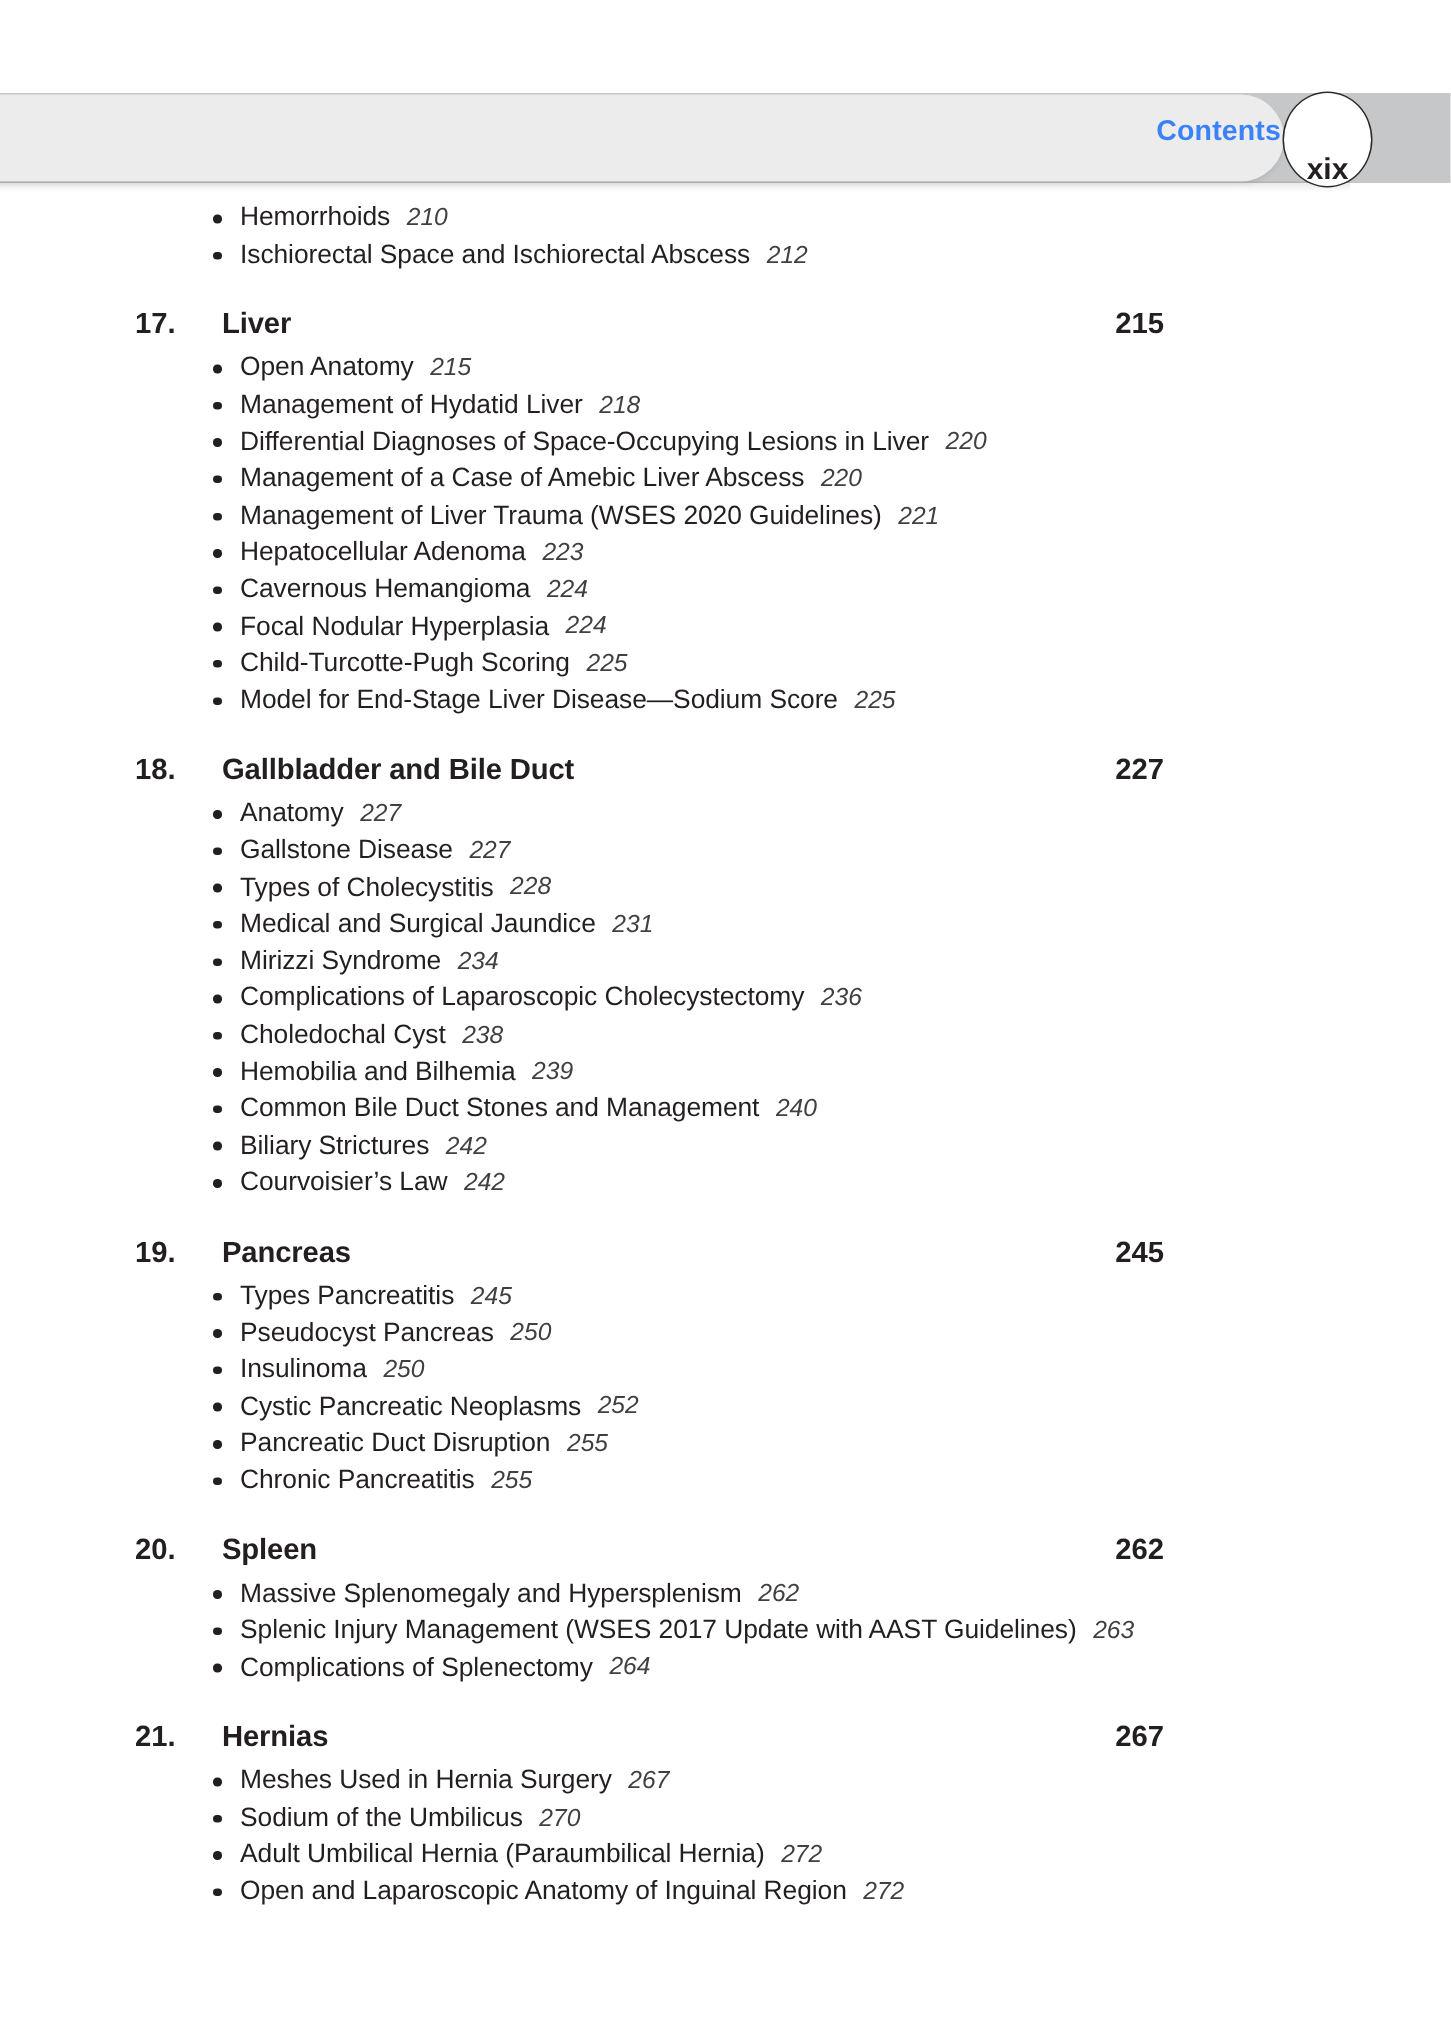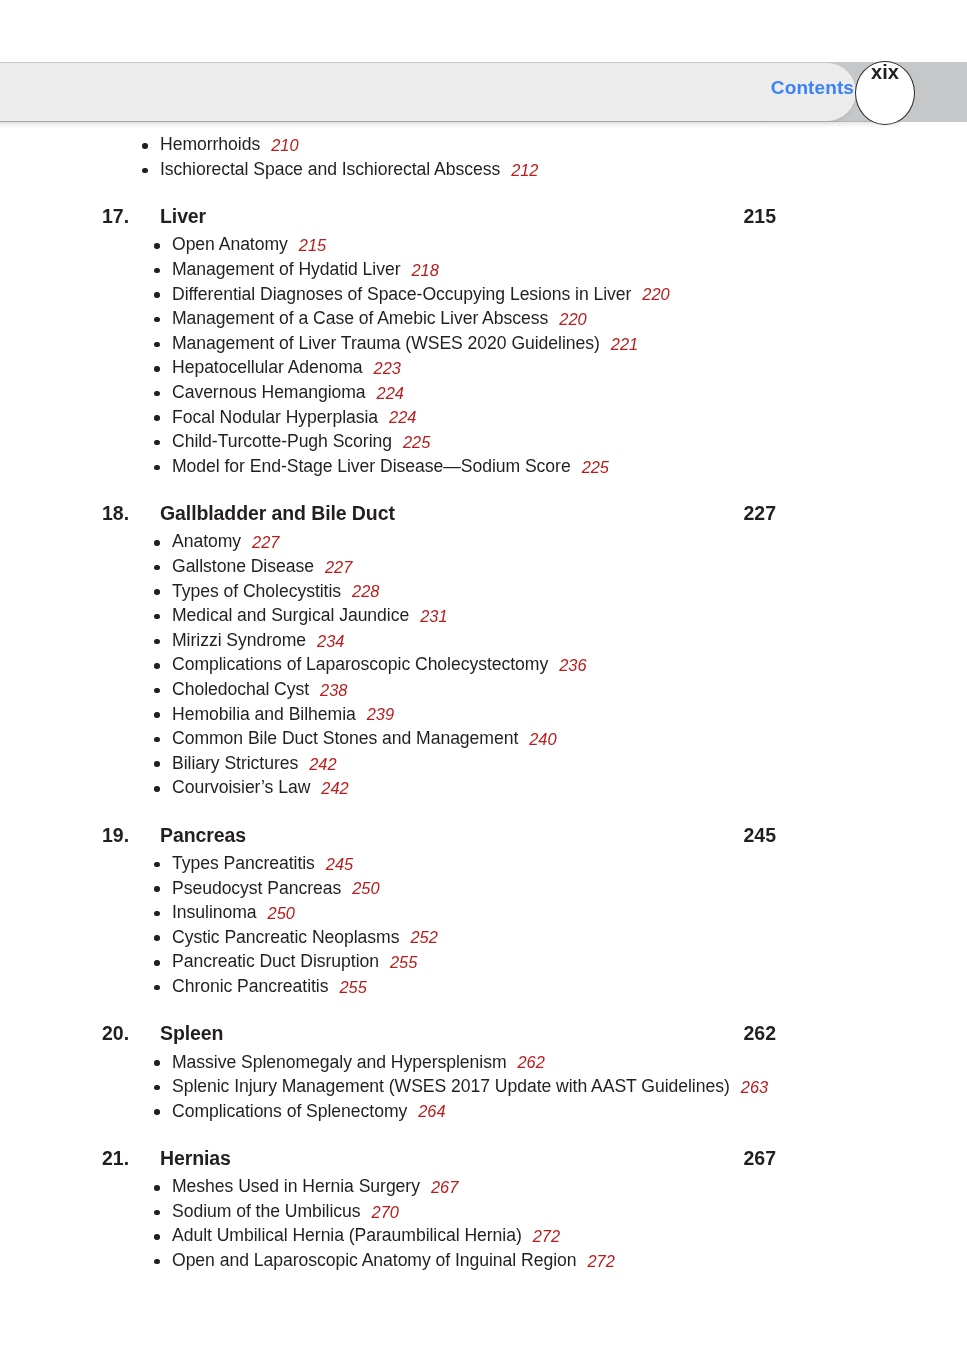--- a/index.html
+++ b/index.html
@@ -65,21 +65,21 @@
   .folio-circle {
     position: absolute;
     left: 855px;
     top: 61px;
     width: 58px;
     height: 62px;
     border-radius: 50%;
     background: #ffffff;
     border: 1.6px solid #2b2b2b;
     display: flex;
-    align-items: flex-start;
+    align-items: flex-end;
     justify-content: center;
   }
   .folio-circle span {
     font-size: 20px;
     font-weight: 700;
     color: #231f20;
     line-height: 1;
     padding-bottom: 1px;
   }
 
@@ -89,21 +89,20 @@
     left: 0;
     top: 128px;
     width: 875px;
   }
 
   .chapter {
     position: relative;
   }
   .chapter + .chapter {
     margin-top: 18px;
-    padding-left: 12px;
   }
 
   
   .chapter-head {
     position: relative;
     height: 33px;
     padding-left: 90px;
     display: flex;
     align-items: center;
   }
@@ -163,21 +162,21 @@
   .entry-label {
     font-size: 17.6px;
     font-weight: 400;
     color: #231f20;
     line-height: 1.25;
     letter-spacing: -0.05px;
   }
   .entry-page {
     font-size: 16.4px;
     font-style: italic;
-    color: #b91c1c;
+    color: #404040;
     line-height: 1.25;
     margin-left: 11px;
   }
 
   
   .chapter.continued {
     margin-top: 0;
   }
   .chapter.continued .entries {
     padding-top: 5px;

